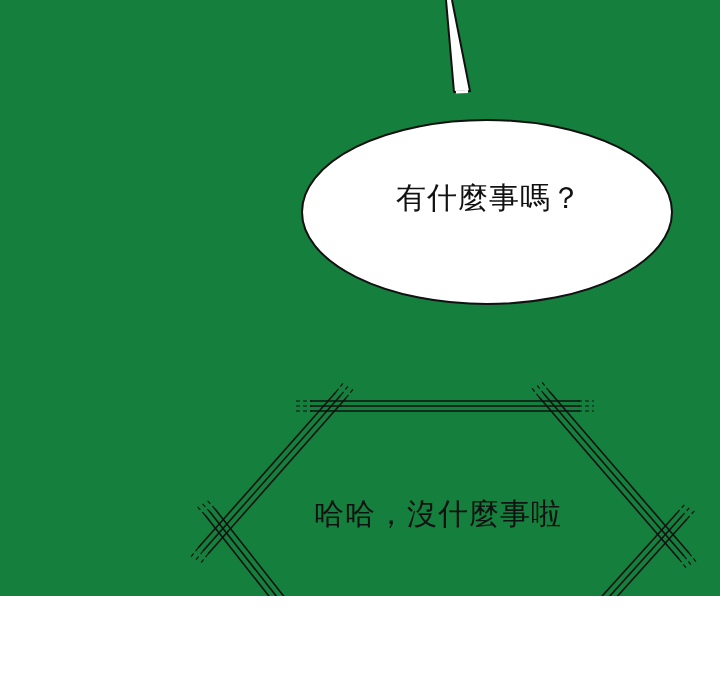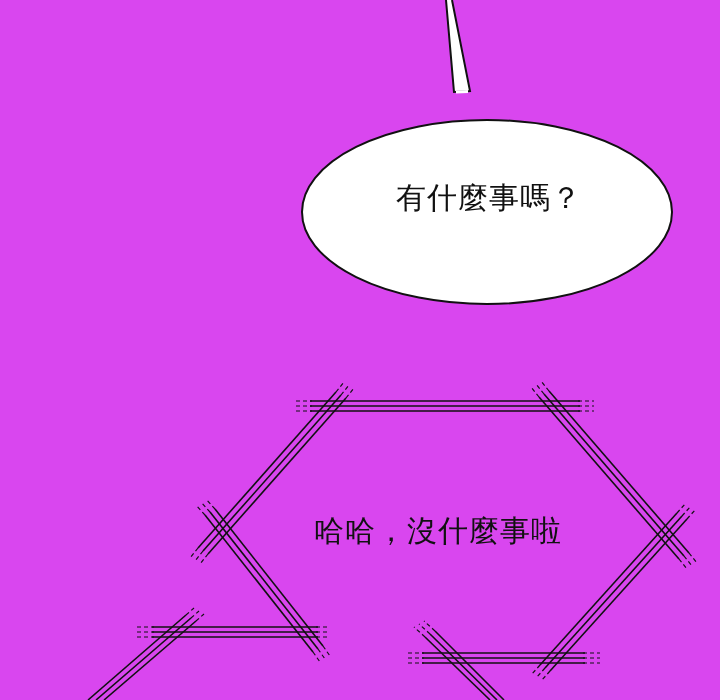--- a/index.html
+++ b/index.html
@@ -1,26 +1,26 @@
 <!DOCTYPE html>
 <html><head>
   <meta charset="utf-8">
   <style>
     html, body { margin: 0; padding: 0; background: #ffffff; }
-    .page { position: relative; width: 720px; height: 700px; overflow: hidden; background: #d946ef; }
+    .page { position: relative; width: 720px; height: 596px; overflow: hidden; background: #15803d; }
     svg.art { position: absolute; left: 0; top: 0; }
     .bubble-text {
       position: absolute;
       font-family: "DejaVu Sans", sans-serif;
       color: #111111;
       white-space: nowrap;
       letter-spacing: 1px;
     }
     .t1 { left: 396px; top: 178px; font-size: 30px; }
-    .t2 { left: 314px; top: 511px; font-size: 30px; }
+    .t2 { left: 314px; top: 494px; font-size: 30px; }
   </style>
 </head>
 <body>
 
 <div class="page">
   <svg class="art" width="720" height="700" viewBox="0 0 720 700">
 
     <g fill="none" stroke="#111" stroke-width="2">
       <ellipse cx="487" cy="212" rx="185" ry="92" fill="#fff"></ellipse>
 

